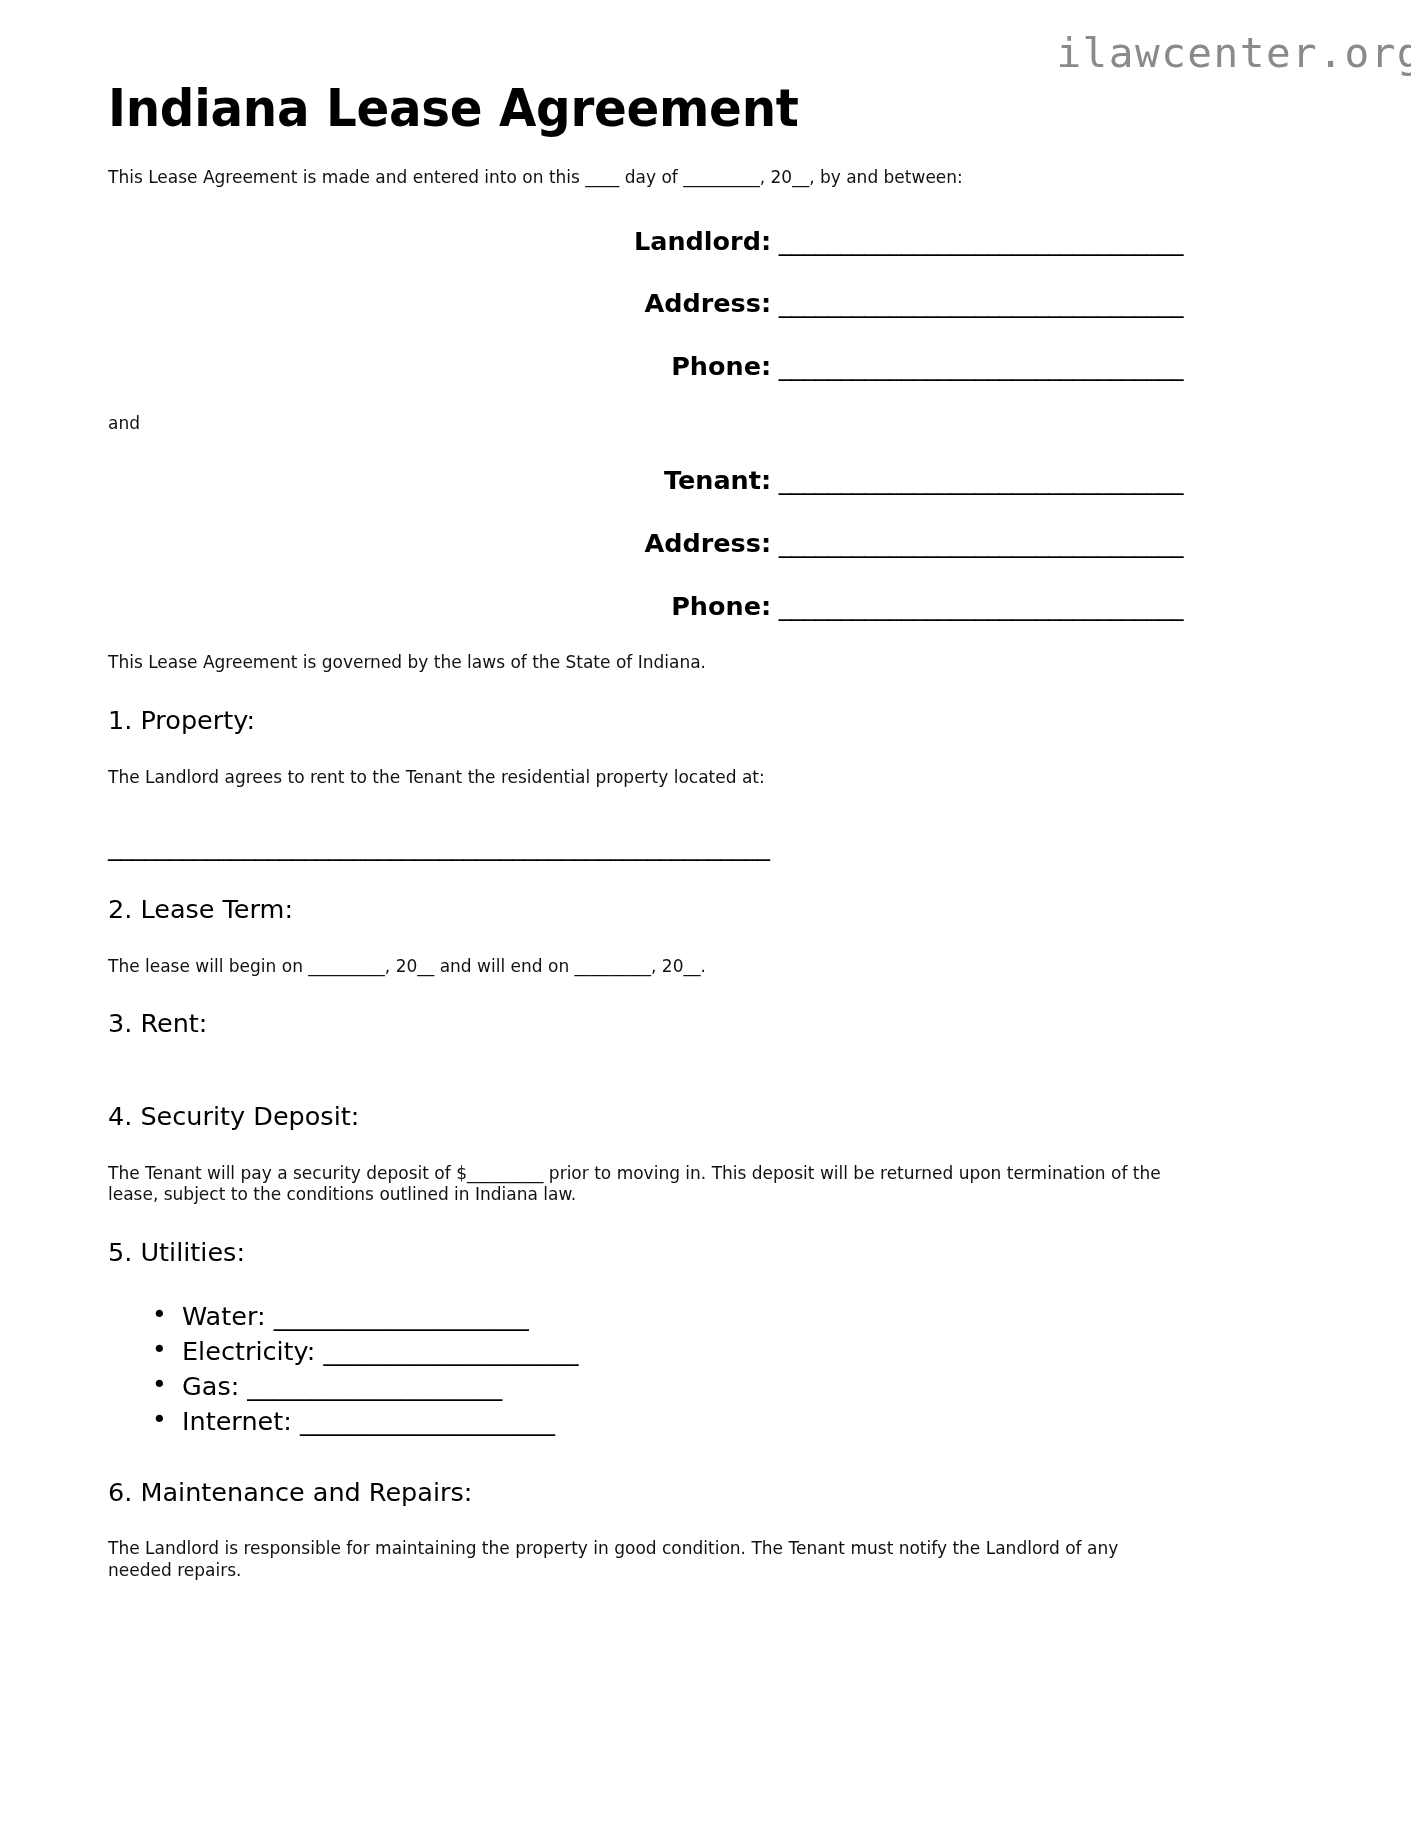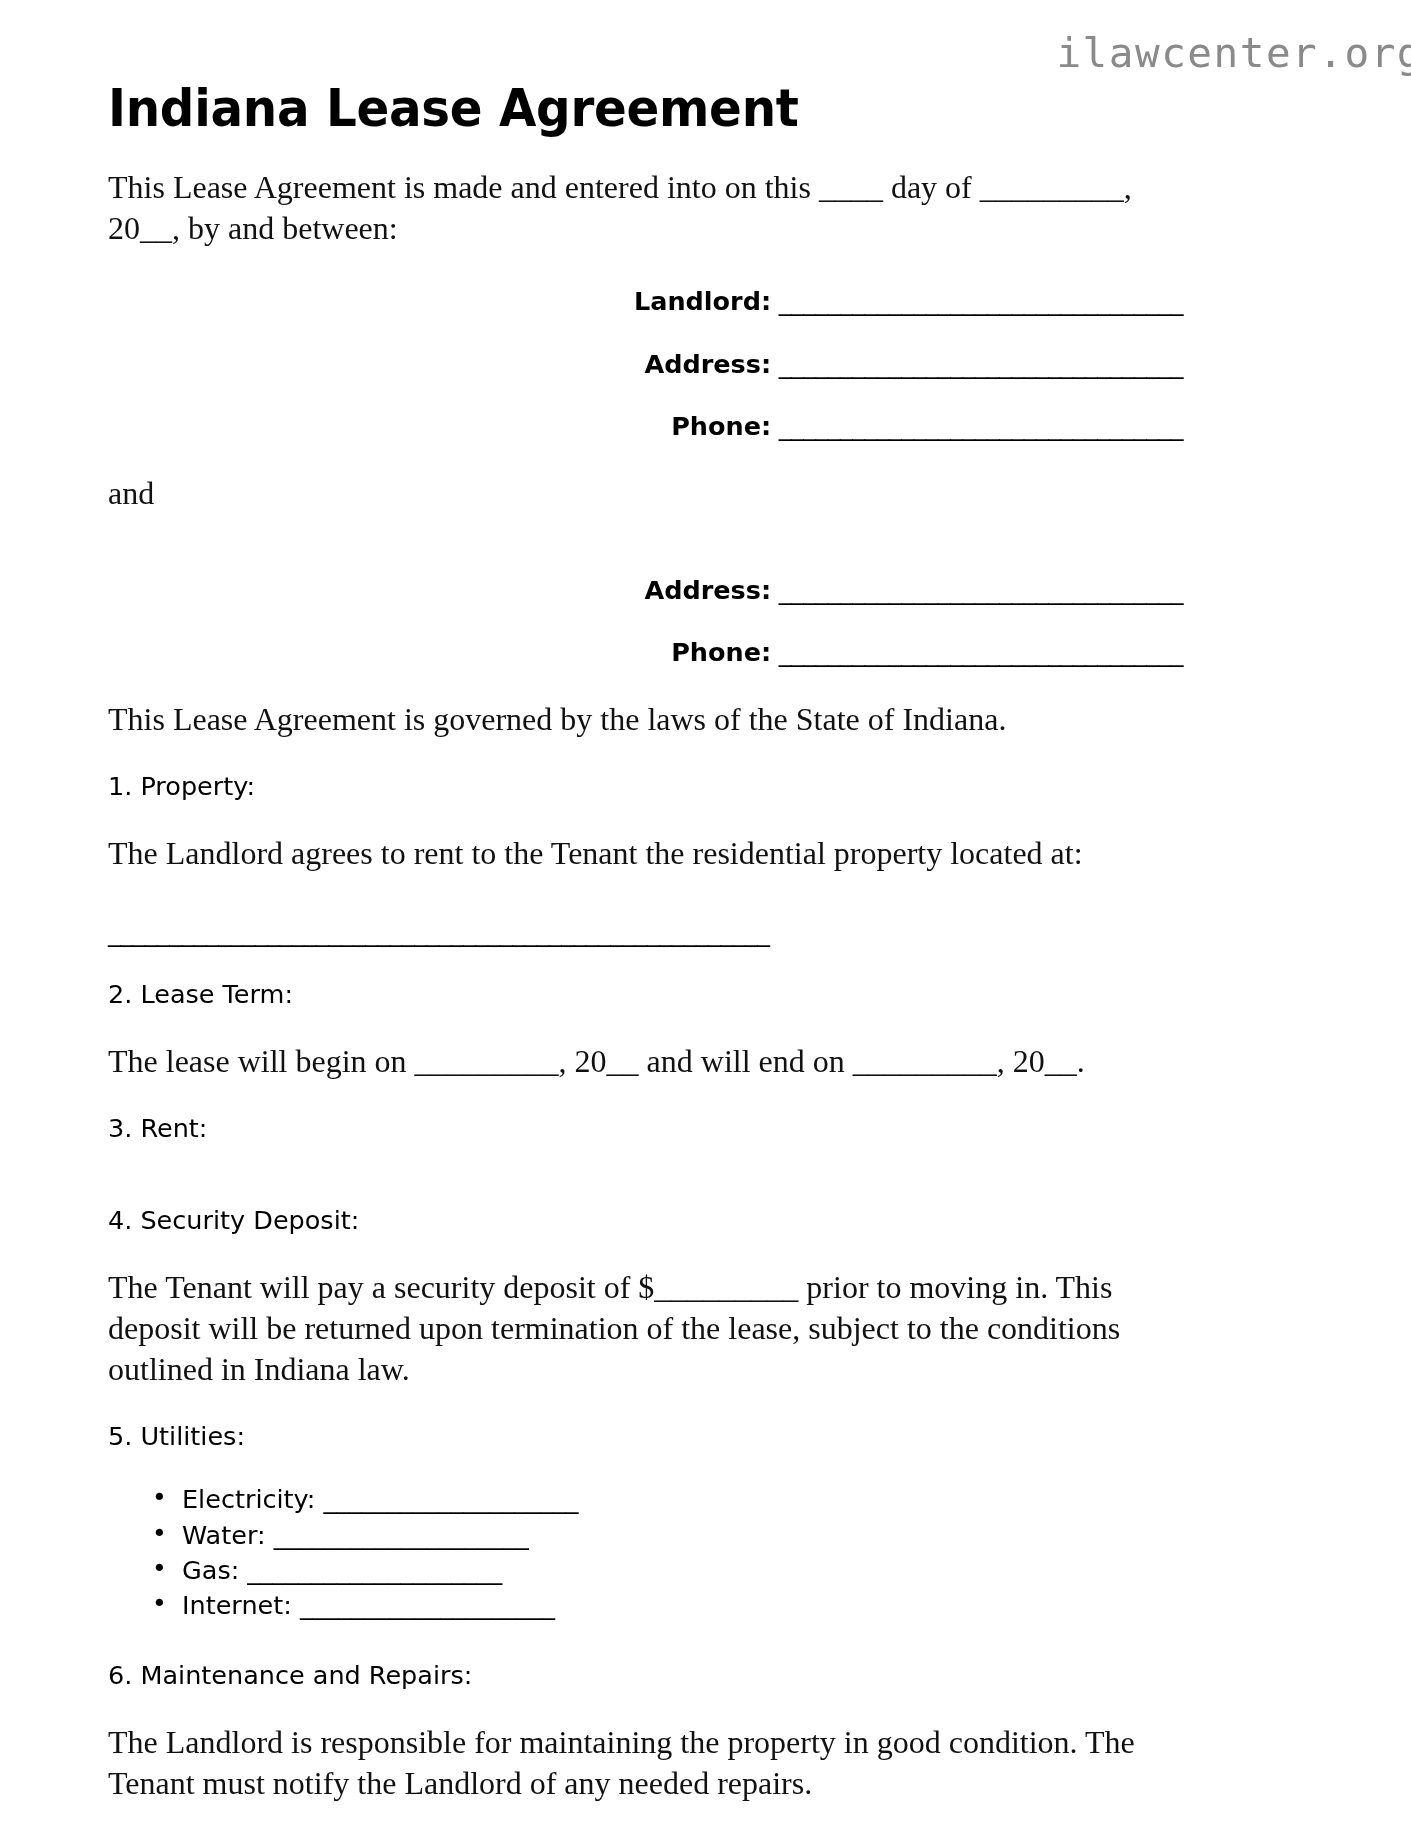--- a/index.html
+++ b/index.html
@@ -51,25 +51,24 @@
     white-space: nowrap;
   }
   .body-wrap {
     position: absolute;
     top: 167px;
     left: 64px;
     width: 1075px;
   }
   p.para {
     margin: 0 0 0 0;
-    font-size: 32px;
+    font-size: 17px;
     line-height: 1.28;
     color: #111111;
     font-weight: normal;
-    font-family: Liberation Serif, serif;
   }
   .gap-sm { height: 30px; }
   .gap-md { height: 36px; }
   .gap-lg { height: 42px; }
   .field-line {
     font-size: 25.5px;
     line-height: 1.28;
     margin: 0;
     white-space: nowrap;
     text-align: right;
@@ -137,20 +136,21 @@
     <div class="gap-sm"></div>
 
     <p class="field-line"><span class="label">Phone:</span><span class="blank"> _________________________________</span></p>
 
     <div class="gap-sm"></div>
 
     <p class="para">and</p>
 
     <div class="gap-sm"></div>
 
+    <p class="field-line"><span class="label">Tenant:</span><span class="blank"> _________________________________</span></p>
 
     <div class="gap-sm"></div>
 
     <p class="field-line"><span class="label">Address:</span><span class="blank"> _________________________________</span></p>
 
     <div class="gap-sm"></div>
 
     <p class="field-line"><span class="label">Phone:</span><span class="blank"> _________________________________</span></p>
 
     <div class="gap-sm"></div>
@@ -192,22 +192,22 @@
 
     <p class="para">The Tenant will pay a security deposit of $_________ prior to moving in. This deposit will be returned upon termination of the lease, subject to the conditions outlined in Indiana law.</p>
 
     <div class="gap-sm"></div>
 
     <h2 class="section-head">5. Utilities:</h2>
 
     <div class="gap-sm"></div>
 
     <ul class="util-list">
+      <li><span>Water: ____________________</span></li>
       <li><span>Electricity: ____________________</span></li>
-      <li><span>Water: ____________________</span></li>
       <li><span>Gas: ____________________</span></li>
       <li><span>Internet: ____________________</span></li>
     </ul>
 
     <div class="gap-md"></div>
 
     <h2 class="section-head">6. Maintenance and Repairs:</h2>
 
     <div class="gap-sm"></div>
 

